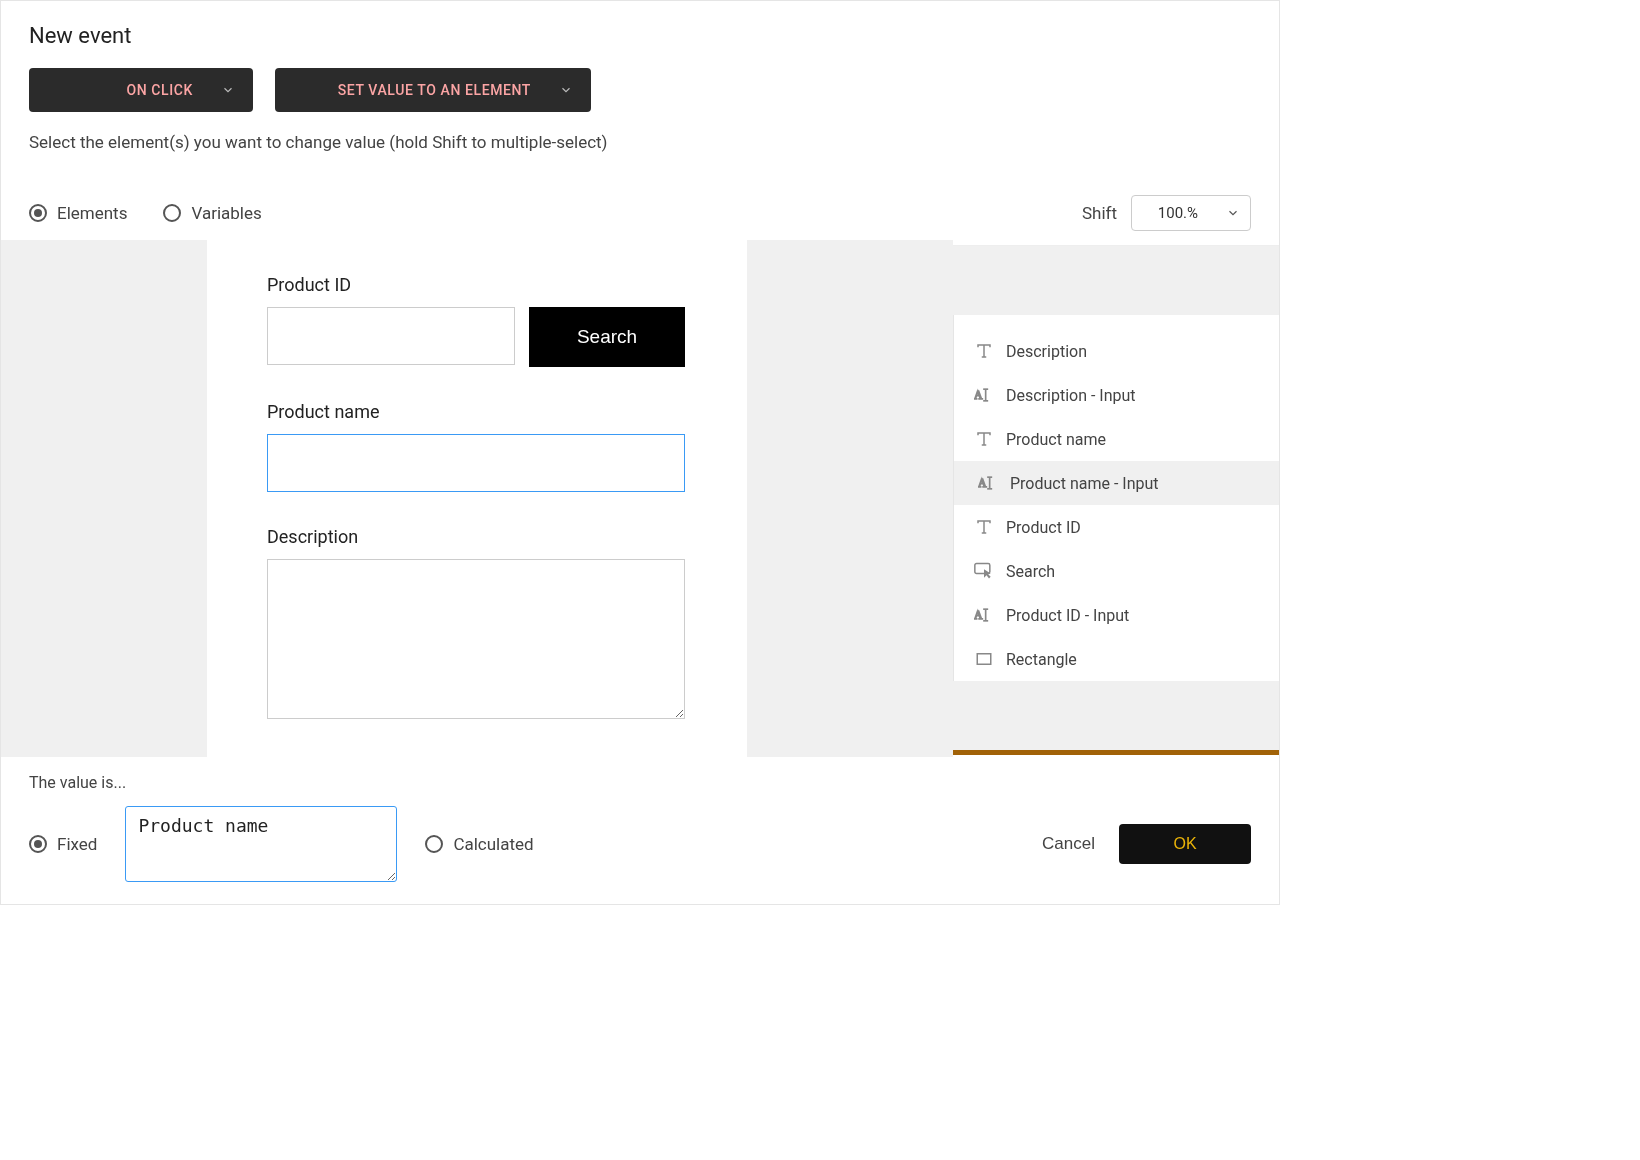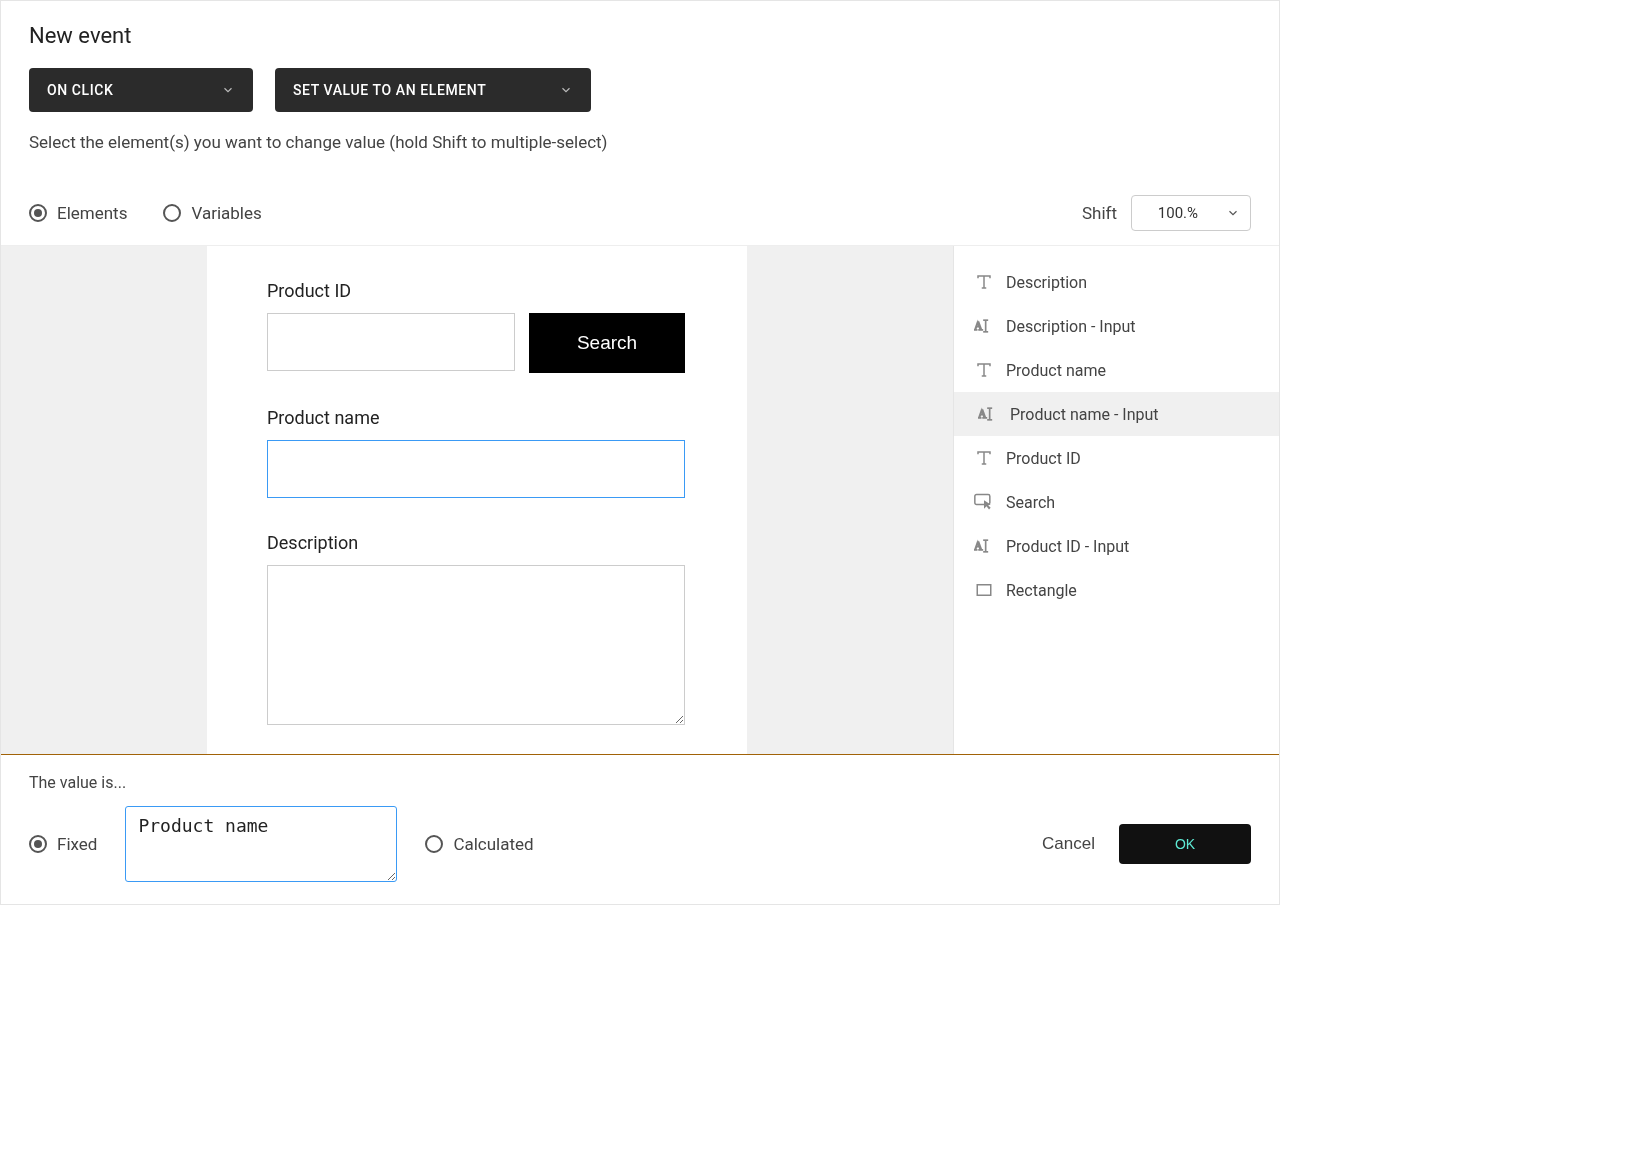--- a/index.html
+++ b/index.html
@@ -30,28 +30,28 @@
     font-size: 22px;
     font-weight: 400;
     color: #222;
   }
   .dropdown-row {
     display: flex;
     gap: 22px;
   }
   .dark-select {
     background: #2b2b2b;
-    color: #ffffff;
+    color: #fca5a5;
     border: none;
     height: 44px;
     padding: 0 18px;
     border-radius: 4px;
     display: flex;
     align-items: center;
-    justify-content: space-between;
+    justify-content: flex-end;
     font-size: 14px;
     letter-spacing: 0.6px;
     font-weight: 500;
     cursor: pointer;
     gap: 28px;
   }
   .dark-select .chevron svg { stroke:#bbb; }
   .instruction {
     font-size: 17px;
     color: #444;
@@ -95,22 +95,23 @@
     min-width: 120px;
     justify-content: flex-end;
   }
   .zoom-select .chevron svg { stroke:#555; }
 
   
   .middle {
     flex:1;
     display:flex;
     background:#f0f0f0;
-    border-bottom:1px solid #a16207;
+    border-bottom:5px solid #a16207;
     min-height:0;
+    align-items:center;
   }
   .canvas-area {
     flex:1;
     display:flex;
     justify-content:center;
     background:#f0f0f0;
     overflow:hidden;
     position:relative;
   }
   .canvas {
@@ -181,22 +182,22 @@
     border:1.5px solid #3a9af5;
     border-radius:3px;
     width:272px; height:76px;
     padding:8px 12px; font-size:18px; color:#222;
   }
   .action-buttons { display:flex; gap:24px; align-items:center; }
   .btn-cancel {
     background:none; border:none; font-size:17px; color:#444; cursor:pointer;
   }
   .btn-ok {
-    background:#111; color:#5eead4; border:none; border-radius:4px;
-    width:132px; height:40px; font-size:14px; font-weight:500; cursor:pointer;
+    background:#111; color:#eab308; border:none; border-radius:4px;
+    width:132px; height:40px; font-size:16px; font-weight:500; cursor:pointer;
   }
   .chevron { display:flex; align-items:center; }
 </style>
 </head>
 <body>
 
 <div class="dialog">
 
   <div class="header">
     <div class="title">New event</div>

